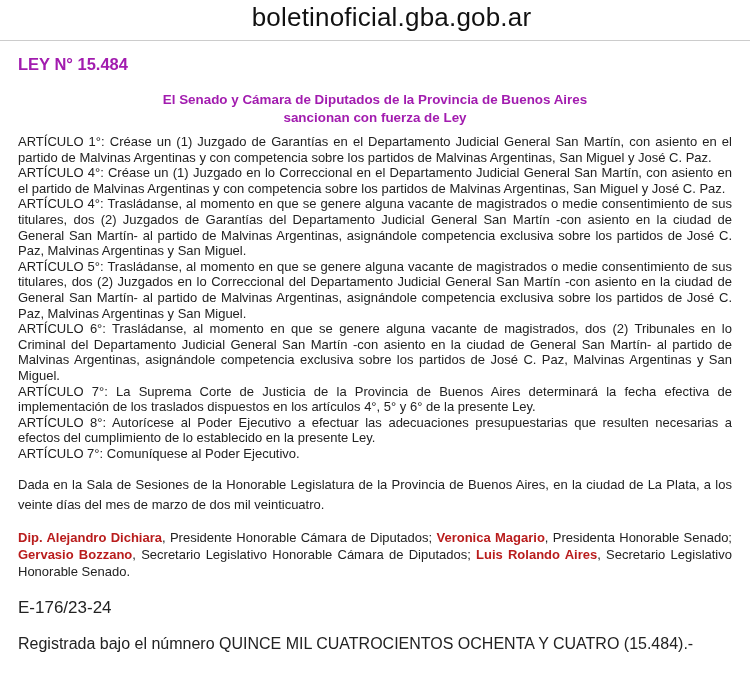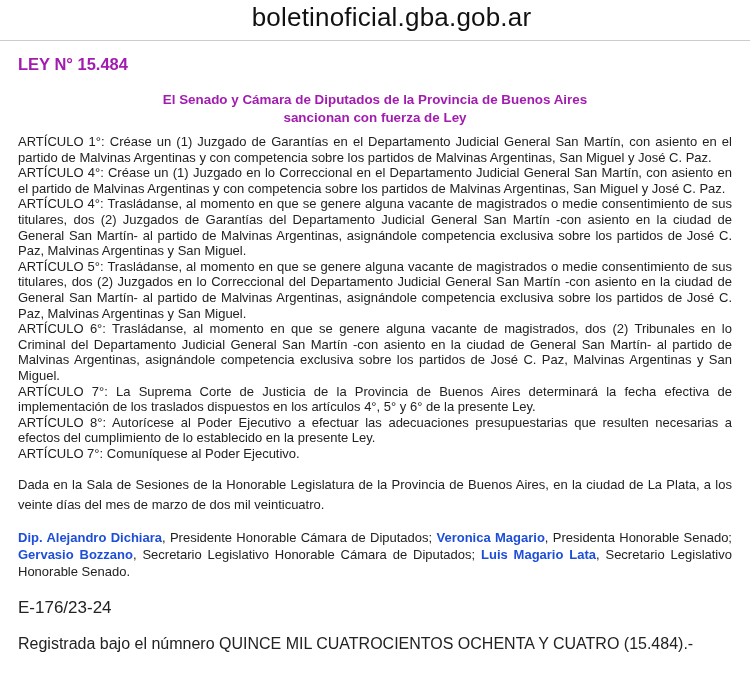--- a/index.html
+++ b/index.html
@@ -59,21 +59,21 @@
     text-align: justify;
     line-height: 20px;
     font-size: 13px;
   }
   .signatories {
     margin: 15px 0 0 0;
     text-align: justify;
     line-height: 16.8px;
     font-size: 13px;
   }
-  .signatories strong, .official strong { font-weight: bold; color: #1d4ed8; }
+  .signatories strong, .official strong { font-weight: bold; color: #b91c1c; }
   .file-number {
     margin: 17px 0 0 0;
     font-size: 17px;
   }
   .registration {
     margin: 17px 0 0 0;
     font-size: 16px;
   }
 </style>
 </head>
@@ -99,19 +99,19 @@
       <p class="article">ARTÍCULO 4°: Trasládanse, al momento en que se genere alguna vacante de magistrados o medie consentimiento de sus titulares, dos (2) Juzgados de Garantías del Departamento Judicial General San Martín -con asiento en la ciudad de General San Martín- al partido de Malvinas Argentinas, asignándole competencia exclusiva sobre los partidos de José C. Paz, Malvinas Argentinas y San Miguel.</p>
       <p class="article">ARTÍCULO 5°: Trasládanse, al momento en que se genere alguna vacante de magistrados o medie consentimiento de sus titulares, dos (2) Juzgados en lo Correccional del Departamento Judicial General San Martín -con asiento en la ciudad de General San Martín- al partido de Malvinas Argentinas, asignándole competencia exclusiva sobre los partidos de José C. Paz, Malvinas Argentinas y San Miguel.</p>
       <p class="article">ARTÍCULO 6°: Trasládanse, al momento en que se genere alguna vacante de magistrados, dos (2) Tribunales en lo Criminal del Departamento Judicial General San Martín -con asiento en la ciudad de General San Martín- al partido de Malvinas Argentinas, asignándole competencia exclusiva sobre los partidos de José C. Paz, Malvinas Argentinas y San Miguel.</p>
       <p class="article">ARTÍCULO 7°: La Suprema Corte de Justicia de la Provincia de Buenos Aires determinará la fecha efectiva de implementación de los traslados dispuestos en los artículos 4°, 5° y 6° de la presente Ley.</p>
       <p class="article">ARTÍCULO 8°: Autorícese al Poder Ejecutivo a efectuar las adecuaciones presupuestarias que resulten necesarias a efectos del cumplimiento de lo establecido en la presente Ley.</p>
       <p class="article">ARTÍCULO 7°: Comuníquese al Poder Ejecutivo.</p>
     </section>
 
   <p class="enactment">Dada en la Sala de Sesiones de la Honorable Legislatura de la Provincia de Buenos Aires, en la ciudad de La Plata, a los veinte días del mes de marzo de dos mil veinticuatro.</p>
 
-  <p class="signatories"><strong>Dip. Alejandro Dichiara</strong>, Presidente Honorable Cámara de Diputados; <strong>Veronica Magario</strong>, Presidenta Honorable Senado; <strong>Gervasio Bozzano</strong>, Secretario Legislativo Honorable Cámara de Diputados; <strong>Luis Magario Lata</strong>, Secretario Legislativo Honorable Senado.</p>
+  <p class="signatories"><strong>Dip. Alejandro Dichiara</strong>, Presidente Honorable Cámara de Diputados; <strong>Veronica Magario</strong>, Presidenta Honorable Senado; <strong>Gervasio Bozzano</strong>, Secretario Legislativo Honorable Cámara de Diputados; <strong>Luis Rolando Aires</strong>, Secretario Legislativo Honorable Senado.</p>
 
   <p class="file-number">E-176/23-24</p>
 
   <p class="registration">Registrada bajo el númnero QUINCE MIL CUATROCIENTOS OCHENTA Y CUATRO (15.484).-</p>
 
 </main>
 
 </body></html>

